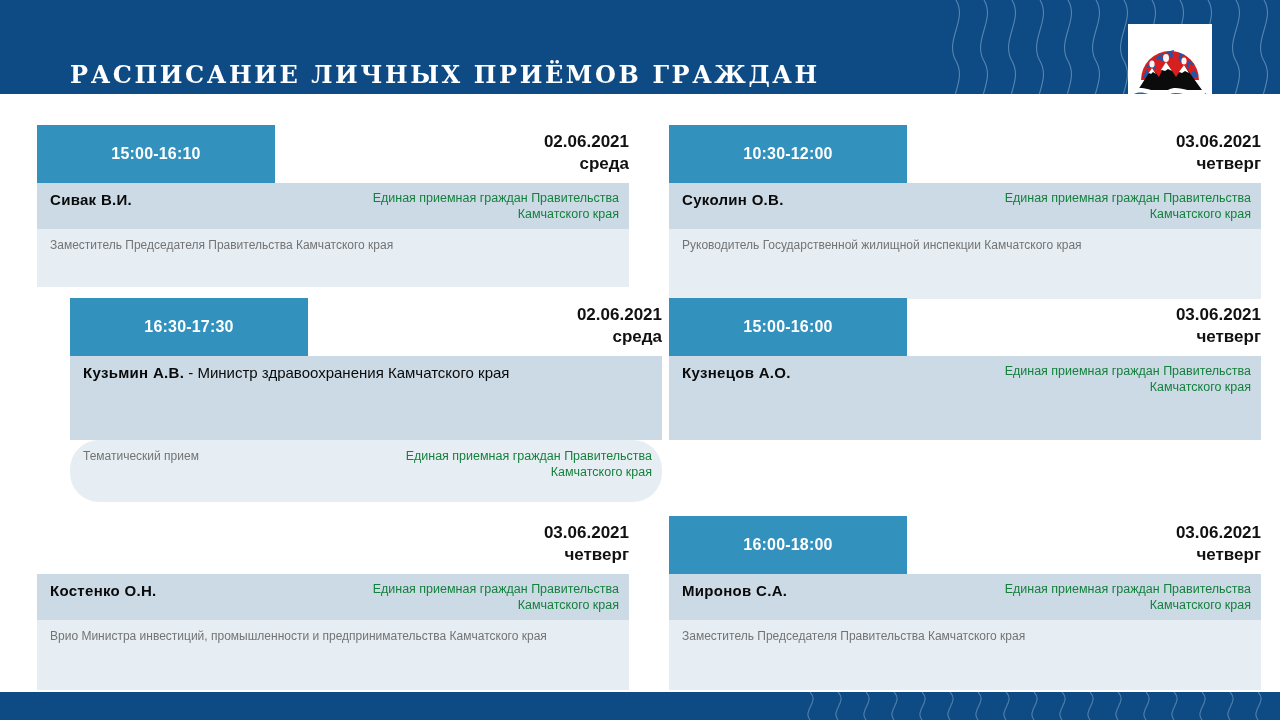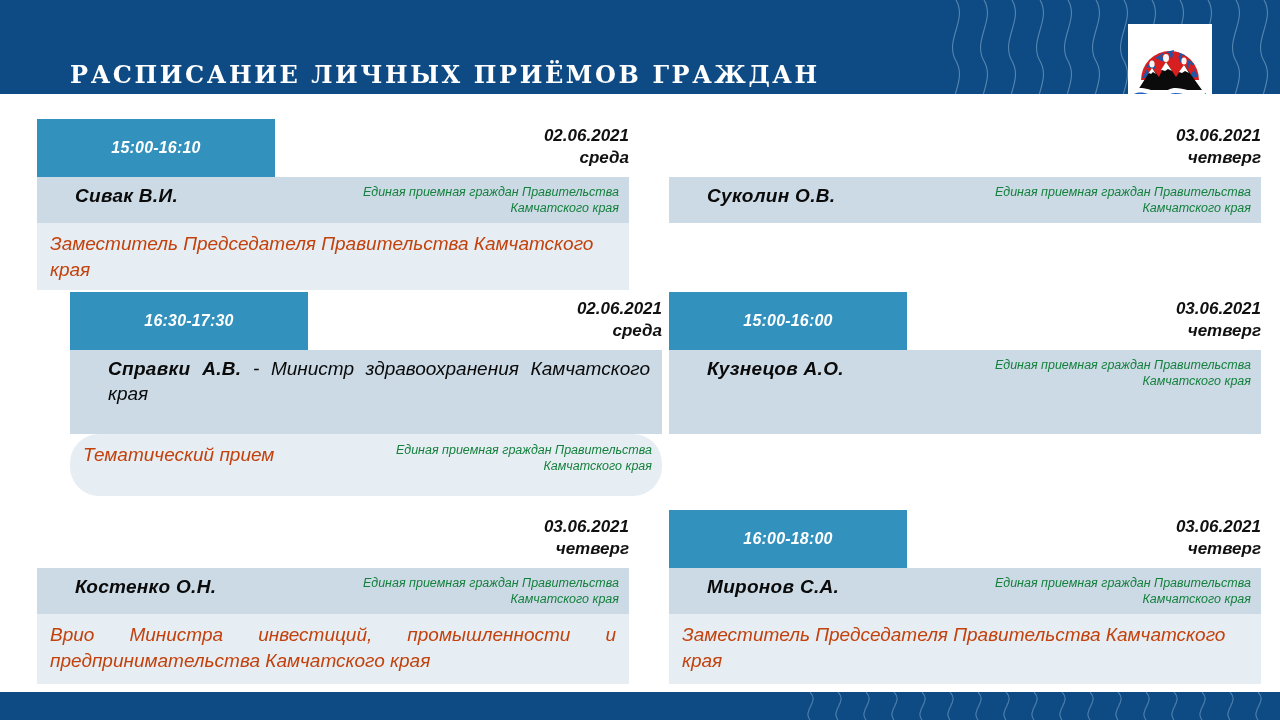--- a/index.html
+++ b/index.html
@@ -61,24 +61,23 @@
     top: 122px;
     width: 1280px;
     height: 3px;
     background: #ffffff;
   }
 
   
   .board {
     position: absolute;
     left: 0;
-    top: 119px;
+    top: 125px;
     width: 1128px;
     height: 560px;
-    font-style: italic;
   }
   .col {
     position: absolute;
     top: 0;
     width: 592px;
   }
   .col-left  { left: 37px; }
   .col-right { left: 669px; }
 
   
@@ -118,26 +117,25 @@
   }
   .date-box .weekday { font-weight: bold; }
 
   .name-band {
     background: #cbdae5;
     position: relative;
     padding: 7px 10px 7px 13px;
     box-sizing: border-box;
   }
   .name-line {
-    font-size: 19px;
+    font-size: 15px;
     color: #0a0a0a;
     line-height: 1.30;
     text-align: justify;
     padding-right: 2px;
-    margin-left: 25px;
   }
   .name-line .nm {
     font-weight: bold;
     letter-spacing: 0.3px;
   }
   .name-line .rl {
     font-weight: normal;
   }
   .venue {
     position: absolute;
@@ -150,22 +148,22 @@
     color: #15803d;
   }
 
   .role-band {
     background: #e7eef3;
     padding: 8px 13px 8px 13px;
     box-sizing: border-box;
     position: relative;
   }
   .role-text {
-    font-size: 19px;
-    color: #c2410c;
+    font-size: 12px;
+    color: #737373;
     line-height: 1.35;
     text-align: justify;
     text-align-last: left;
     hyphens: none;
   }
   .role-text.single { text-align: left; }
 
   
   .footer {
     position: absolute;
@@ -287,21 +285,21 @@
       <div class="card" style="top: 173px; padding-left: 33px;">
         <div class="card-head">
           <div class="time-chip">16:30-17:30</div>
           <div class="date-box">
             <div>02.06.2021</div>
             <div class="weekday">среда</div>
           </div>
         </div>
         <div class="name-band" style="min-height: 84px;">
           <div>
-            <div class="name-line"><span class="nm">Справки  А.В.</span><span class="rl"> - Министр здравоохранения Камчатского края</span></div>
+            <div class="name-line"><span class="nm">Кузьмин  А.В.</span><span class="rl"> - Министр здравоохранения Камчатского края</span></div>
           </div>
         </div>
         <div class="role-band" style="min-height: 62px; border-radius: 29px;">
           <div class="role-text single" style="max-width: 280px;">Тематический прием</div>
           <div class="venue" style="top: 9px;">Единая приемная граждан Правительства Камчатского края</div>
         </div>
       </div>
       <div class="card" style="top: 391px;">
         <div class="card-head">
           <div class="date-box">
@@ -316,30 +314,34 @@
           <div class="venue">Единая приемная граждан Правительства Камчатского края</div>
         </div>
         <div class="role-band" style="min-height: 70px;">
           <div class="role-text">Врио Министра инвестиций, промышленности и предпринимательства Камчатского края</div>
         </div>
       </div>
     </div>
   <div class="col col-right">
       <div class="card" style="top: 0px;">
         <div class="card-head">
+          <div class="time-chip">10:30-12:00</div>
           <div class="date-box">
             <div>03.06.2021</div>
             <div class="weekday">четверг</div>
           </div>
         </div>
         <div class="name-band" style="min-height: 46px;">
           <div>
             <div class="name-line"><span class="nm">Суколин О.В.</span></div>
           </div>
           <div class="venue">Единая приемная граждан Правительства Камчатского края</div>
+        </div>
+        <div class="role-band" style="min-height: 70px;">
+          <div class="role-text">Руководитель Государственной жилищной инспекции Камчатского края</div>
         </div>
       </div>
       <div class="card" style="top: 173px;">
         <div class="card-head">
           <div class="time-chip">15:00-16:00</div>
           <div class="date-box">
             <div>03.06.2021</div>
             <div class="weekday">четверг</div>
           </div>
         </div>

